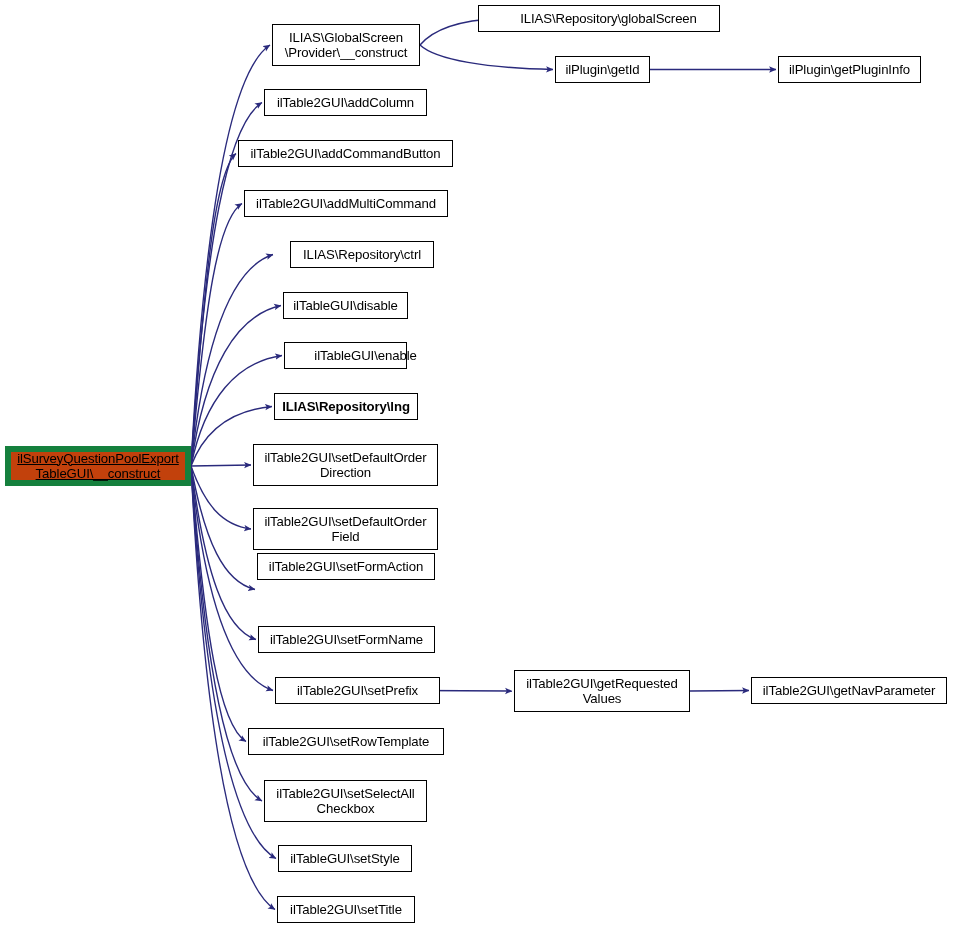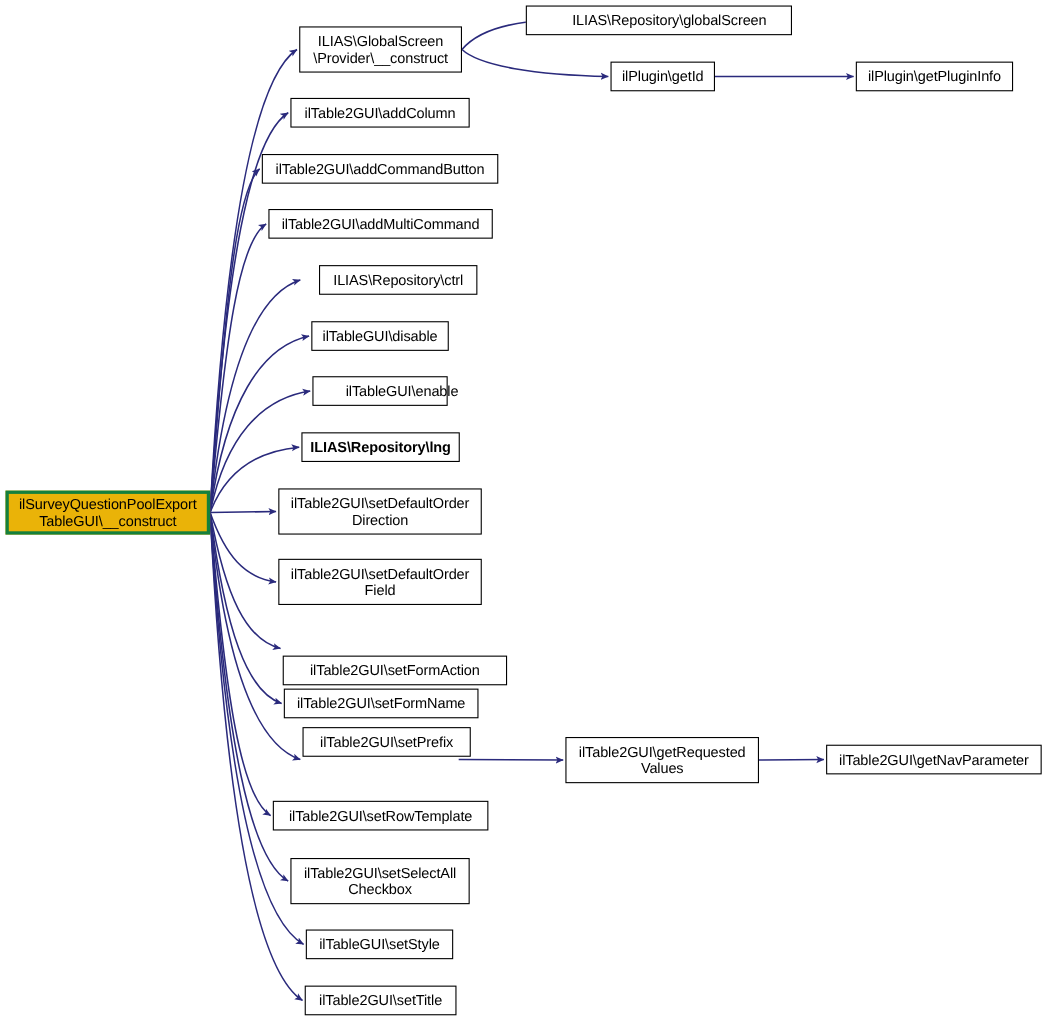--- a/index.html
+++ b/index.html
@@ -34,22 +34,23 @@
     font-size: 13.2px;
     line-height: 15.5px;
     display: flex;
     align-items: center;
     justify-content: center;
     text-align: center;
     white-space: pre-line;
     letter-spacing: -0.1px;
   }
   .node.root {
-    background: #eab308;
-    border: 3px solid #15803d;
+    background: #c2410c;
+    border: 6px solid #15803d;
+    text-decoration: underline;
   }
 </style>
 </head>
 <body>
 
 <div id="canvas">
   <svg id="edge-layer" viewBox="0 0 953 928">
       <defs>
         <marker id="arrow" viewBox="0 0 10 10" refX="9.5" refY="5" markerWidth="5.2" markerHeight="5.2" orient="auto-start-reverse" markerUnits="strokeWidth">
           <path d="M 0 0.6 L 10 5 L 0 9.4 L 2.3 5 Z" fill="#2a2a7c"></path>
@@ -90,23 +91,23 @@
       <div class="node" style="left: 238px; top: 140px; width: 215px; height: 27px;">ilTable2GUI\addCommandButton</div>
       <div class="node" style="left: 244px; top: 190px; width: 204px; height: 27px;">ilTable2GUI\addMultiCommand</div>
       <div class="node" style="left: 290px; top: 241px; width: 144px; height: 27px;">ILIAS\Repository\ctrl</div>
       <div class="node" style="left: 283px; top: 292px; width: 125px; height: 27px;">ilTableGUI\disable</div>
       <div class="node" style="left: 284px; top: 342px; width: 123px; height: 27px; padding-left: 40px;">ilTableGUI\enable</div>
       <div class="node" style="left: 274px; top: 393px; width: 144px; height: 27px; font-weight: bold;">ILIAS\Repository\lng</div>
       <div class="node" style="left: 253px; top: 444px; width: 185px; height: 42px;">ilTable2GUI\setDefaultOrder
 Direction</div>
       <div class="node" style="left: 253px; top: 508px; width: 185px; height: 42px;">ilTable2GUI\setDefaultOrder
 Field</div>
-      <div class="node" style="left: 257px; top: 596px; width: 204px; height: 27px; text-align: right;">ilTable2GUI\setFormAction</div>
+      <div class="node" style="left: 257px; top: 553px; width: 178px; height: 27px; text-align: right;">ilTable2GUI\setFormAction</div>
       <div class="node" style="left: 258px; top: 626px; width: 177px; height: 27px;">ilTable2GUI\setFormName</div>
-      <div class="node" style="left: 275px; top: 661px; width: 153px; height: 27px;">ilTable2GUI\setPrefix</div>
+      <div class="node" style="left: 275px; top: 677px; width: 165px; height: 27px;">ilTable2GUI\setPrefix</div>
       <div class="node" style="left: 514px; top: 670px; width: 176px; height: 42px;">ilTable2GUI\getRequested
 Values</div>
       <div class="node" style="left: 751px; top: 677px; width: 196px; height: 27px;">ilTable2GUI\getNavParameter</div>
       <div class="node" style="left: 248px; top: 728px; width: 196px; height: 27px;">ilTable2GUI\setRowTemplate</div>
       <div class="node" style="left: 264px; top: 780px; width: 163px; height: 42px;">ilTable2GUI\setSelectAll
 Checkbox</div>
       <div class="node" style="left: 278px; top: 845px; width: 134px; height: 27px;">ilTableGUI\setStyle</div>
       <div class="node" style="left: 277px; top: 896px; width: 138px; height: 27px;">ilTable2GUI\setTitle</div>
     </div>
 </div>

